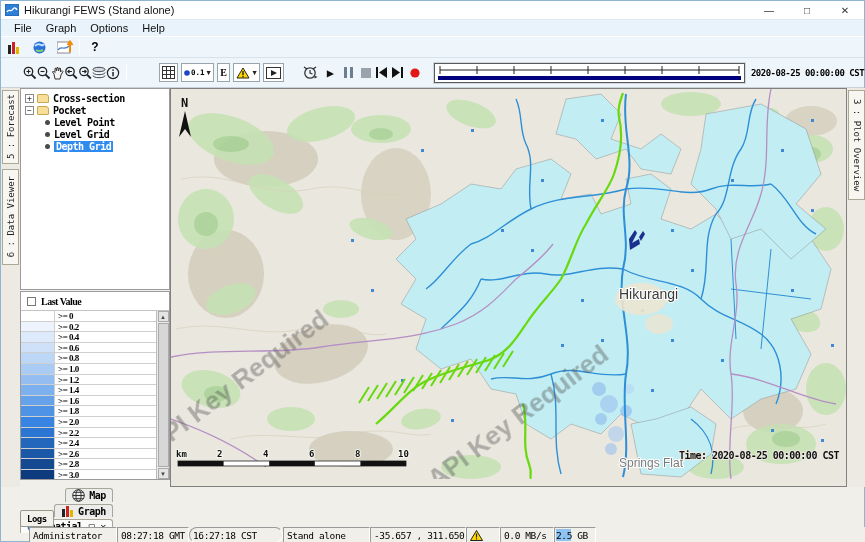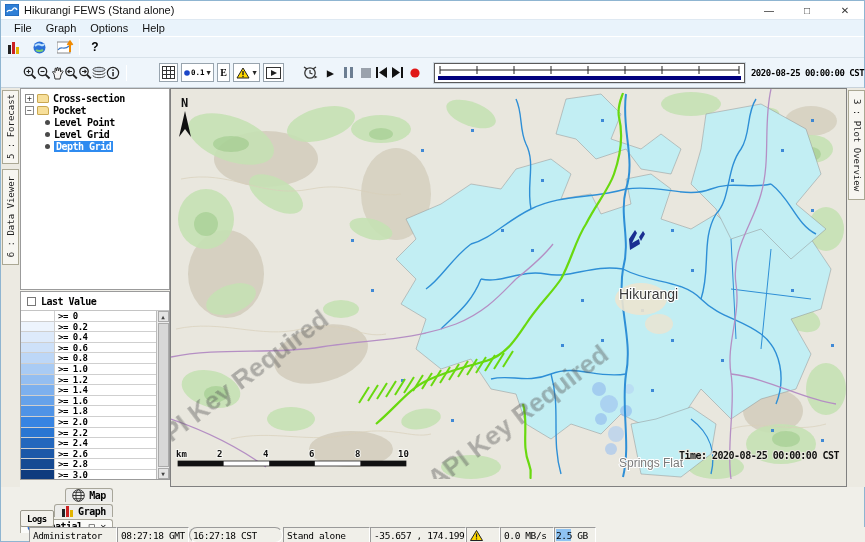--- a/index.html
+++ b/index.html
@@ -40,21 +40,21 @@
 
   .left-panel { width:150px; height:100%; display:flex; flex-direction:column; }
   .tree-panel { height:202px; background:#fff; border:1px solid #9b9b9b; overflow:hidden; padding-top:3px; }
   .trow { display:flex; align-items:center; height:12px; white-space:nowrap; }
   .expander { width:9px; height:9px; border:1px solid #8a8a8a; background:#fff; font-size:8px; line-height:7px; text-align:center; margin-left:4px; color:#333; }
   .folder { width:12px; height:9px; background:#f7df9a; border:1px solid #c9a751; border-radius:1px 3px 1px 1px; margin-left:3px; }
   .bullet { width:5px; height:5px; border-radius:50%; background:#4a4a4a; margin-left:24px; }
   .tlabel { font-size:10px; font-weight:bold; margin-left:4px; letter-spacing:-0.5px; }
   .tlabel.sel { background:#2f8bf0; color:#fff; padding:0 2px; }
 
-  .legend-panel { margin-top:1px; height:189px; background:#fff; border:1px solid #9b9b9b; display:flex; flex-direction:column; }
+  .legend-panel { margin-top:1px; height:189px; background:#fff; border:1px solid #9b9b9b; display:flex; flex-direction:column;font-family:Liberation Serif, serif; }
   .legend-header { height:19px; display:flex; align-items:center; border-bottom:1px solid #c4c4c4; }
   .cb { width:9px; height:9px; border:1px solid #777; background:#fff; margin:0 5px 0 6px; }
   .legend-title { font-size:10px; font-weight:bold; letter-spacing:-0.5px; }
   .legend-body { flex:1; display:flex; overflow:hidden; }
   .legend-rows { width:135px; overflow:hidden; }
   .lrow { display:flex; height:10.6px; border-bottom:1px solid #cfcfcf; }
   .swatch { width:34px; border-right:1px solid #cfcfcf; }
   .lval { flex:1; font-size:9px; font-weight:bold; letter-spacing:-0.5px; padding-left:3px; line-height:10px; }
   .lscroll { width:13px; background:#ececec; border-left:1px solid #bbb; display:flex; flex-direction:column; align-items:center; }
   .sarr { font-size:6px; color:#444; width:11px; height:11px; border:1px solid #aaa; background:#e4e4e4; text-align:center; line-height:10px; }
@@ -610,21 +610,21 @@
   </div>
   <div class="logs-row">
     <button class="logs-btn">Logs</button>
   </div>
 
   <div class="statusbar">
     <span class="scell s1">Administrator</span>
     <span class="scell s3">08:27:18 GMT</span>
     <span class="scell s4">16:27:18 CST</span>
     <span class="scell s5">Stand alone</span>
-    <span class="scell s6">-35.657 , 174.199</span>
+    <span class="scell s6">-35.657 , 311.650</span>
     <span class="scell s7">
       <svg width="13" height="11">
           <path d="M6.5,0.5 L12.5,10.5 L0.5,10.5 Z" fill="#ffd800" stroke="#222"></path>
           <rect x="5.9" y="3.5" width="1.2" height="4" fill="#222"></rect>
           <rect x="5.9" y="8.3" width="1.2" height="1.2" fill="#222"></rect>
         </svg>
     </span>
     <span class="scell s8">0.0 MB/s</span>
     <span class="scell s9">
       <span class="membar"></span>

